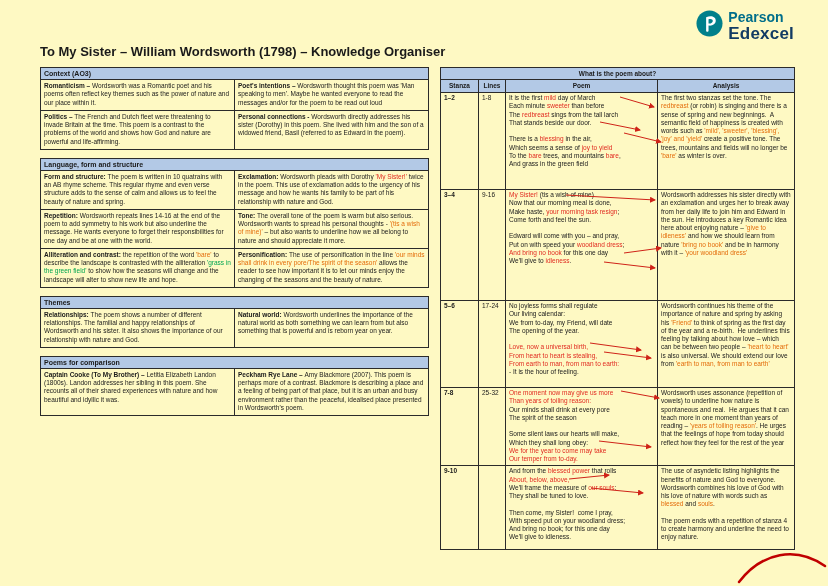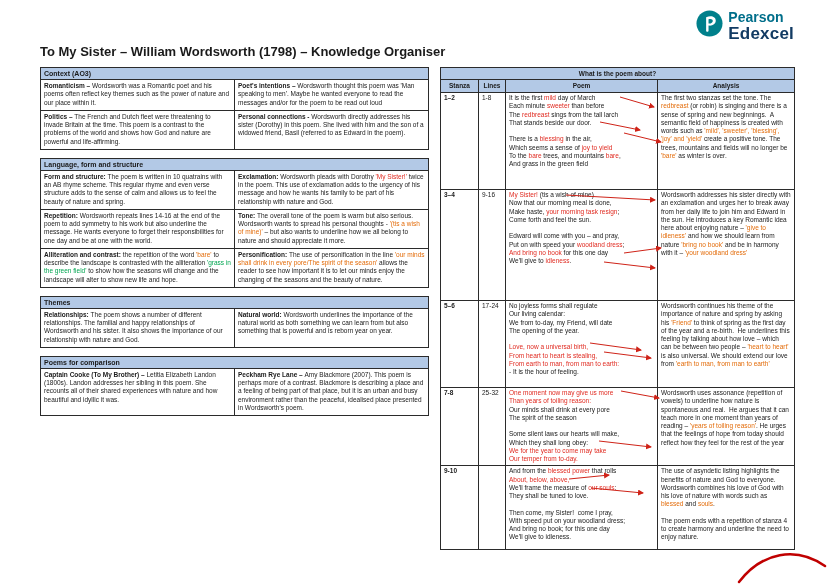--- a/index.html
+++ b/index.html
@@ -1,16 +1,16 @@
 <!DOCTYPE html>
 <html><head>
 <meta charset="utf-8">
 <style>
   html,body{margin:0;padding:0;background:#d9d9d9;}
-  .page{position:relative;width:828px;height:586px;background:#ffffff;overflow:hidden;
+  .page{position:relative;width:828px;height:586px;background:#fef9c3;overflow:hidden;
         font-family:"Liberation Sans",sans-serif;color:#1a1a1a;margin:0 auto;}
   .logo{position:absolute;top:10px;right:34px;display:flex;align-items:flex-start;gap:5px;}
   .logo-circle{width:27px;height:27px;flex:none;}
   .logo-text{display:flex;flex-direction:column;line-height:1.05;}
   .logo-brand{font-size:14px;font-weight:bold;color:#006e8a;}
   .logo-product{font-size:17px;font-weight:bold;color:#123b63;letter-spacing:.2px;}
   .title{position:absolute;left:40px;top:44px;margin:0;font-size:13px;font-weight:bold;}
   .content{position:absolute;left:40px;top:67px;right:33px;display:flex;gap:11px;align-items:flex-start;}
   .left-col{width:389px;flex:none;}
   .right-col{flex:1;position:relative;}

